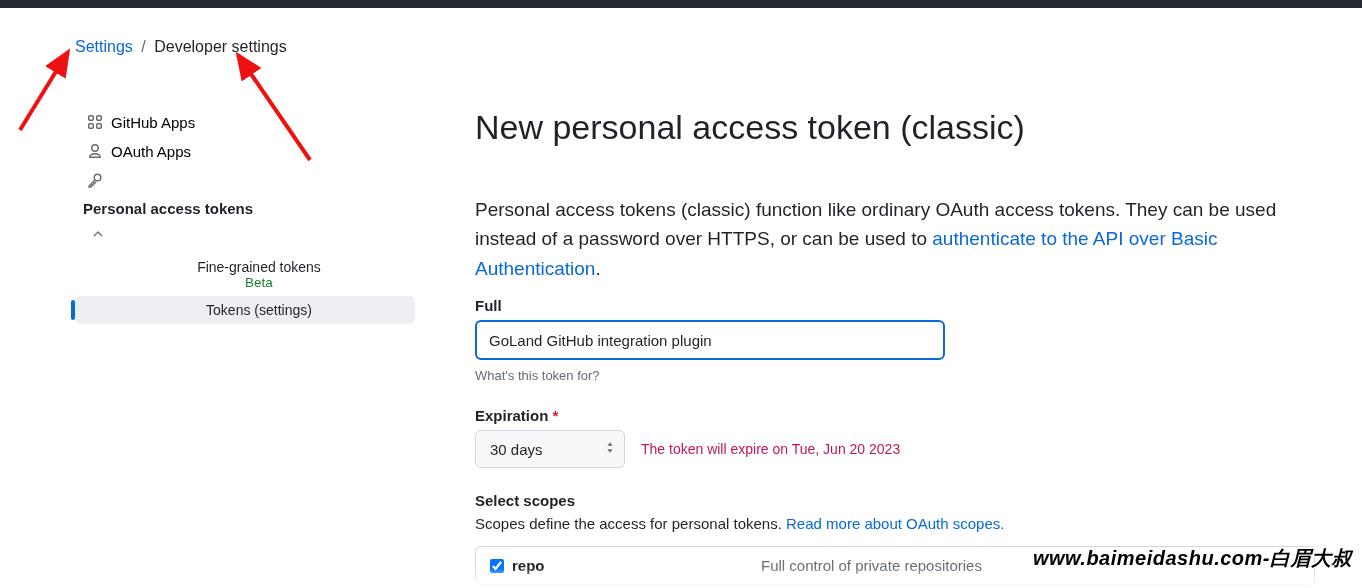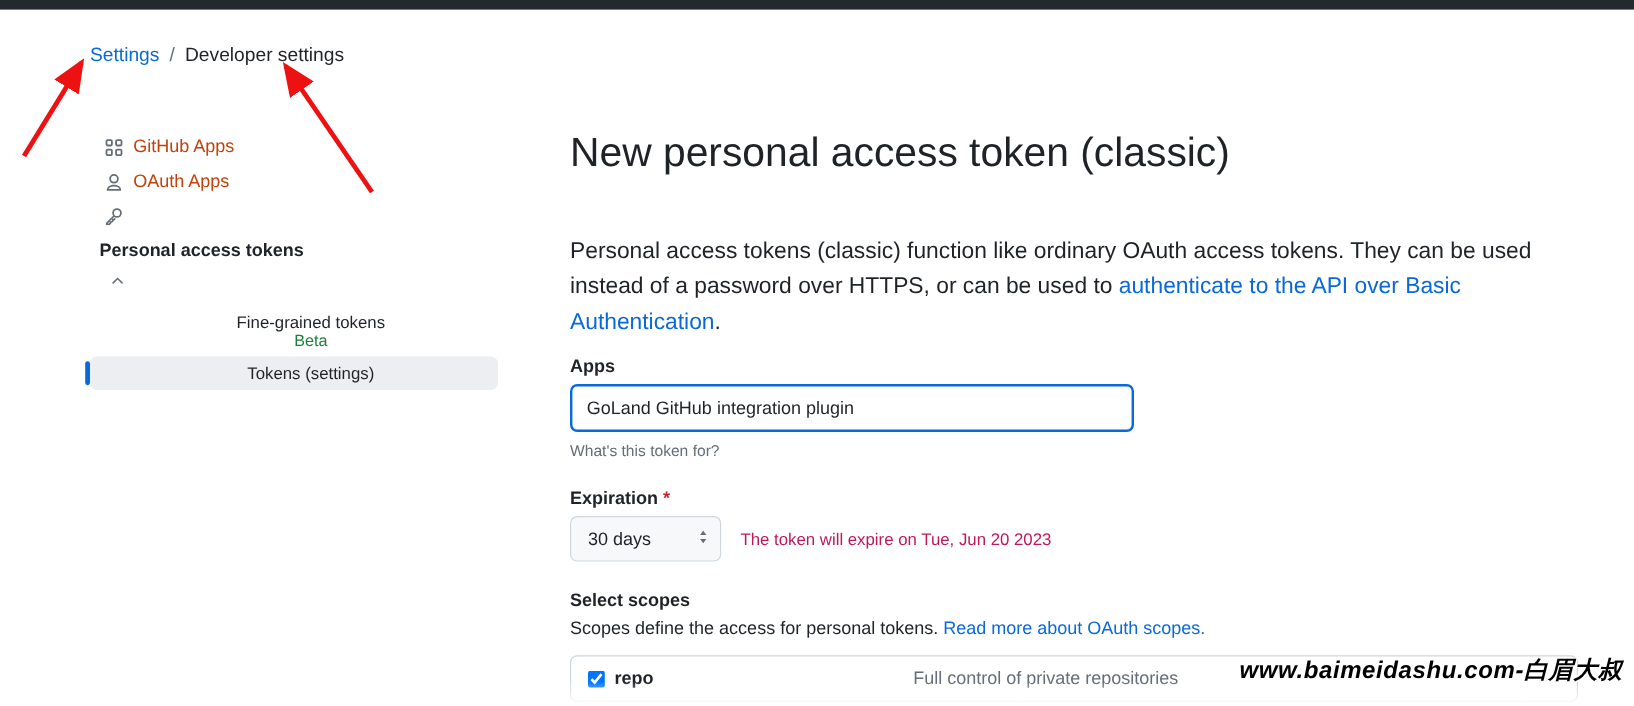--- a/index.html
+++ b/index.html
@@ -32,26 +32,25 @@
     padding: 52px 0 0 75px;
   }
 
   
   .sidebar {
     width: 340px;
     flex-shrink: 0;
   }
   .sb-item {
     display: flex;
-    align-items: center;
     padding: 6px 8px;
     border-radius: 6px;
     cursor: pointer;
     font-size: 15px;
-    color: #c2410c;
+    color: #000000;
   }
   .sb-item .ico { width: 24px; display:flex; justify-content:center; color:#656d76;}
   .sb-item .lbl { margin-left: 4px; }
   .sb-header {
     display: flex;
     align-items: center;
     padding: 6px 8px;
     font-size: 15px;
     font-weight: 600;
     cursor: pointer;
@@ -125,21 +124,21 @@
   .help {
     font-size: 13px;
     color: #656d76;
     margin-top: 8px;
   }
   .block { margin-bottom: 24px; }
 
   .exp-row { display:flex; align-items:center; gap:16px; }
   .select-wrap {
     position: relative;
-    width: 126px;
+    width: 150px;
   }
   .select-btn {
     width: 100%;
     height: 38px;
     border: 1px solid #d0d7de;
     border-radius: 6px;
     background: #f6f8fa;
     padding: 0 30px 0 14px;
     font-size: 15px;
     text-align: left;
@@ -266,21 +265,21 @@
   </nav>
 
   <main class="main">
     <h1 class="page-title">New personal access token (classic)</h1>
 
     <p class="description">
       <span>Personal access tokens (classic) function like ordinary OAuth access tokens. They can be used instead of a password over HTTPS, or can be used to </span><a href="#" class="link">authenticate to the API over Basic Authentication</a><span>.</span>
     </p>
 
     <div class="block">
-      <label class="form-label">Apps</label>
+      <label class="form-label">Full</label>
       <input type="text" class="text-input" value="GoLand GitHub integration plugin" style="">
       <div class="help">What's this token for?</div>
     </div>
 
     <div class="block">
       <label class="form-label">
         <span>Expiration</span>
         <span class="req">*</span>
       </label>
       <div class="exp-row">

